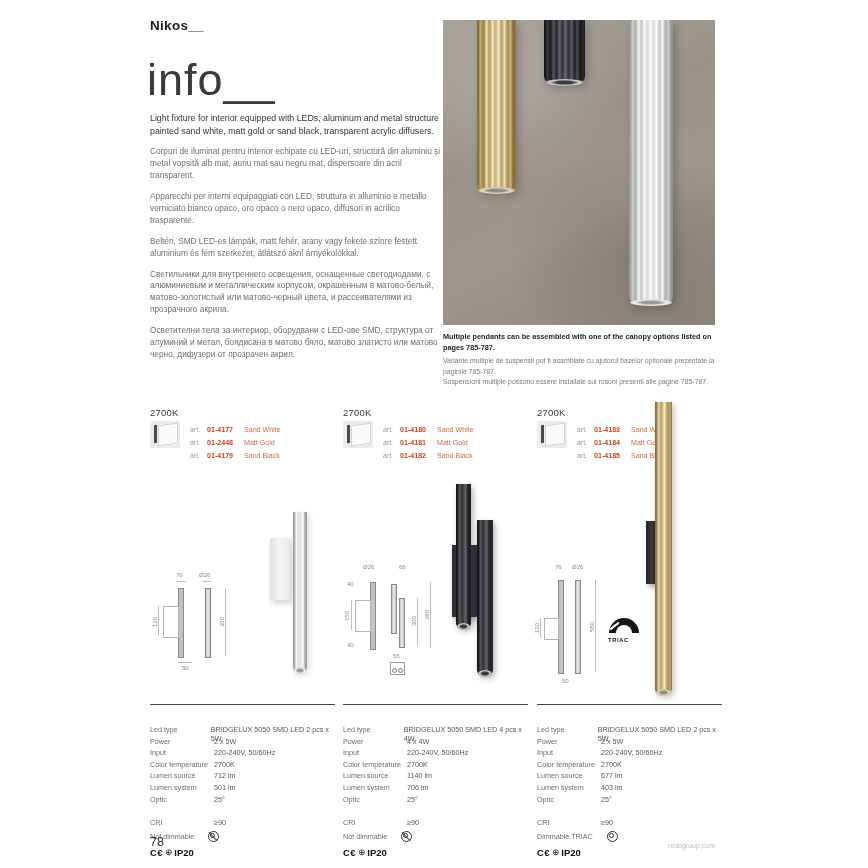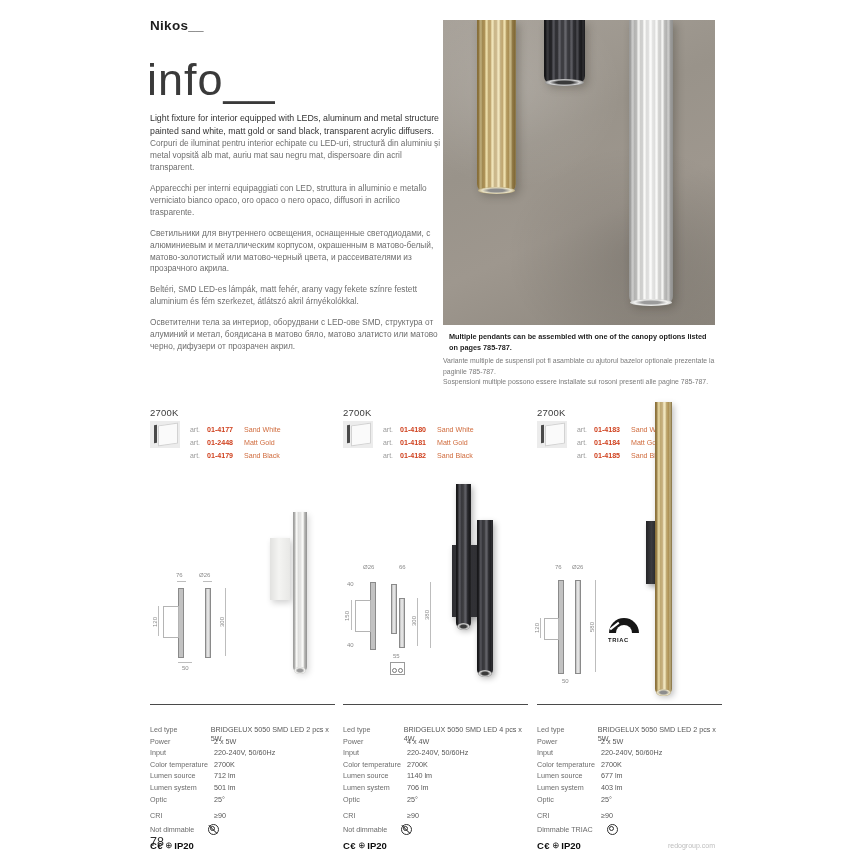--- a/index.html
+++ b/index.html
@@ -5,21 +5,21 @@
   html,body{margin:0;padding:0;background:#fff;}
   .page{position:relative;width:868px;height:868px;background:#fff;overflow:hidden;
         font-family:"Liberation Sans",sans-serif;color:#333;}
 
   
   .brand{position:absolute;left:150px;top:18px;font-size:13.5px;font-weight:bold;color:#1d1d1d;letter-spacing:.3px;}
   .info-title{position:absolute;left:147px;top:54px;font-size:45px;font-weight:300;color:#3a3a3a;letter-spacing:1px;}
 
   
   .intro-en{position:absolute;left:150px;top:112px;width:292px;font-size:8.8px;line-height:1.45;color:#333;margin:0;}
-  .paras{position:absolute;left:150px;top:138px;width:292px;}
+  .paras{position:absolute;left:150px;top:146px;width:292px;}
   .paras p{margin:0 0 9px 0;font-size:8.3px;line-height:1.44;color:#6e6e6e;}
 
   
   .photo{position:absolute;left:443px;top:20px;width:272px;height:305px;overflow:hidden;
          background:linear-gradient(155deg,#a7a199 0%,#99938a 38%,#9e978e 62%,#8b857c 100%);}
   .photo .spot1{position:absolute;left:-40px;top:-30px;width:220px;height:200px;border-radius:50%;
          background:radial-gradient(ellipse,rgba(255,255,255,.14),rgba(255,255,255,0) 70%);}
   .photo .spot2{position:absolute;right:-50px;bottom:-40px;width:260px;height:220px;border-radius:50%;
          background:radial-gradient(ellipse,rgba(0,0,0,.12),rgba(0,0,0,0) 70%);}
   .ph-tube{position:absolute;top:0;border-radius:0 0 8px 8px;box-shadow:3px 4px 9px rgba(40,35,25,.28);}
@@ -32,21 +32,21 @@
   .white-stripes{background:
      linear-gradient(90deg,rgba(70,70,70,.38) 0%,rgba(255,255,255,0) 25%,rgba(255,255,255,.55) 50%,rgba(0,0,0,0) 75%,rgba(60,60,60,.42) 100%),
      repeating-linear-gradient(90deg,#cbcbc9 0px,#cbcbc9 1.5px,#f7f7f5 3px,#f7f7f5 4px,#bebebc 6px);}
   .cap{position:absolute;left:1px;right:1px;bottom:-2px;height:7px;border-radius:50%;}
   .cap.gold{background:radial-gradient(ellipse at center,#8d8d8d 30%,#e9e2c6 55%,#a5905c 80%);}
   .cap.dark{background:radial-gradient(ellipse at center,#3a3a3a 30%,#d6d6d6 55%,#6a6a6a 80%);}
   .cap.white{background:radial-gradient(ellipse at center,#9b9b9b 30%,#f2f2f0 55%,#b9b9b7 80%);}
 
   
   .caption{position:absolute;left:443px;top:332px;width:272px;}
-  .caption .bold{margin:0 0 3px 6px;font-size:7.3px;font-weight:bold;color:#1f1f1f;line-height:1.45;}
+  .caption .bold{margin:0 0 3px 0;font-size:7.3px;font-weight:bold;color:#1f1f1f;line-height:1.45;}
   .caption p.reg{margin:0;font-size:6.9px;color:#7a7a7a;line-height:1.5;}
 
   
   .temp{position:absolute;top:407px;font-size:9.5px;color:#3a3a3a;letter-spacing:.2px;}
   .thumb{position:absolute;top:421px;width:30px;height:27px;background:#ececec;}
   .thumb .face{position:absolute;left:8px;top:3px;width:18px;height:19px;background:#fafafa;
                border:1px solid #d2d2d2;transform:skewY(-8deg);}
   .thumb .edge{position:absolute;left:4px;top:4px;width:3px;height:18px;background:#4a4a4a;transform:skewY(-8deg);}
   .art-list{position:absolute;top:423px;width:150px;}
   .art-row{display:flex;height:13px;align-items:center;}
@@ -80,21 +80,21 @@
   .triac-arc{position:absolute;width:30px;height:15px;border-radius:15px 15px 0 0;background:#161616;overflow:hidden;}
   .triac-arc::before{content:"";position:absolute;left:7px;top:7px;width:16px;height:16px;border-radius:50%;background:#fff;}
   .triac-arc::after{content:"";position:absolute;left:0px;top:7px;width:11px;height:2px;background:#fff;transform:rotate(-38deg);}
   .triac-label{position:absolute;font-size:5.8px;font-weight:bold;color:#141414;letter-spacing:.6px;}
 
   
   .spec{position:absolute;top:704px;width:185px;border-top:1px solid #4a4a4a;padding-top:20px;}
   .spec-row{display:flex;height:11.6px;font-size:7.2px;}
   .spec-label{width:64px;color:#6b6b6b;}
   .spec-value{color:#565656;}
-  .spec-row.gap{margin-top:5px;}
+  .spec-row.gap{margin-top:12px;}
   .dim-row{display:flex;align-items:center;height:13px;font-size:7.2px;color:#6b6b6b;}
   .dial{display:inline-block;width:9px;height:9px;border:1px solid #2e2e2e;border-radius:50%;position:relative;margin-left:14px;}
   .dial::before{content:"";position:absolute;width:3px;height:3px;border:1px solid #2e2e2e;border-radius:50%;left:1px;top:1px;}
   .dial.no::after{content:"";position:absolute;left:-2px;top:4px;width:12px;height:1px;background:#2e2e2e;transform:rotate(45deg);}
   .logos{display:flex;align-items:center;margin-top:4px;color:#0e0e0e;}
   .logo-ce{font-size:9.5px;font-weight:bold;letter-spacing:.5px;}
   .logo-cert{font-size:8.5px;margin:0 2px;}
   .logo-ip{font-size:9.5px;font-weight:bold;}
 
   
@@ -106,22 +106,22 @@
 
 <div class="page">
 
   <div class="brand">Nikos__</div>
   <div class="info-title">info__</div>
 
   <p class="intro-en">Light fixture for interior equipped with LEDs, aluminum and metal structure painted sand white, matt gold or sand black, transparent acrylic diffusers.</p>
   <div class="paras">
     <p>Corpuri de iluminat pentru interior echipate cu LED-uri, structură din aluminiu și metal vopsită alb mat, auriu mat sau negru mat, dispersoare din acril transparent.</p>
     <p>Apparecchi per interni equipaggiati con LED, struttura in alluminio e metallo verniciato bianco opaco, oro opaco o nero opaco, diffusori in acrilico trasparente.</p>
+    <p>Beltéri, SMD LED-es lámpák, matt fehér, arany vagy fekete színre festett aluminium és fém szerkezet, átlátszó akril árnyékolókkal.</p>
     <p>Светильники для внутреннего освещения, оснащенные светодиодами, с алюминиевым и металлическим корпусом, окрашенным в матово-белый, матово-золотистый или матово-черный цвета, и рассеивателями из прозрачного акрила.</p>
-    <p>Beltéri, SMD LED-es lámpák, matt fehér, arany vagy fekete színre festett aluminium és fém szerkezet, átlátszó akril árnyékolókkal.</p>
     <p>Осветителни тела за интериор, оборудвани с LED-ове SMD, структура от алуминий и метал, боядисана в матово бяло, матово златисто или матово черно, дифузери от прозрачен акрил.</p>
   </div>
 
   <div class="photo">
     <div class="spot1"></div>
     <div class="spot2"></div>
     <div class="ph-tube gold-stripes" style="left:34px;width:39px;height:172px;">
         <div class="cap gold"></div>
       </div>
     <div class="ph-tube dark-stripes" style="left:101px;width:41px;height:64px;">

